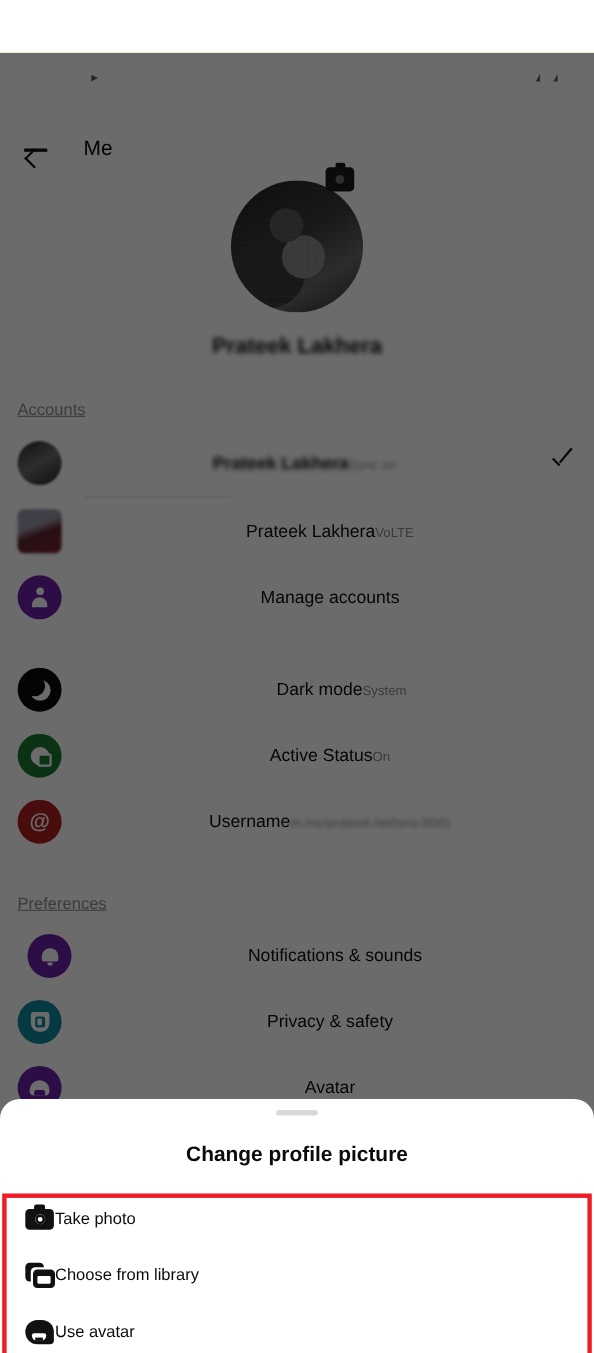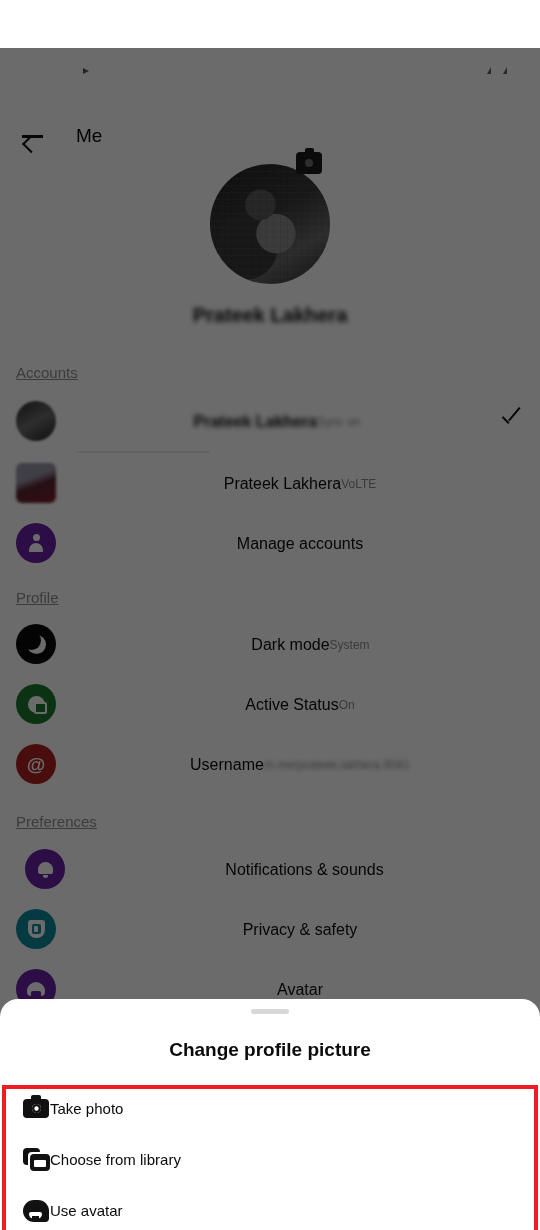--- a/index.html
+++ b/index.html
@@ -454,21 +454,20 @@
           <div class="row-ico" style="background:#6B1FA8">
               <span class="g-person"></span>
             </div>
           <div class="row-text">
             <span class="row-title">Manage accounts</span>
           </div>
         </div>
       </div>
 
       <div style="position:absolute; top:541px; left:0; right:0;">
-        <div class="section-label">Profile</div>
 
         <div class="row" style="margin-top:8px;gap:41px;">
           <div class="row-ico" style="background:#0B0B0B">
               <span class="g-moon"></span>
             </div>
           <div class="row-text">
             <span class="row-title">Dark mode</span>
             <span class="row-sub">System</span>
           </div>
         </div>

